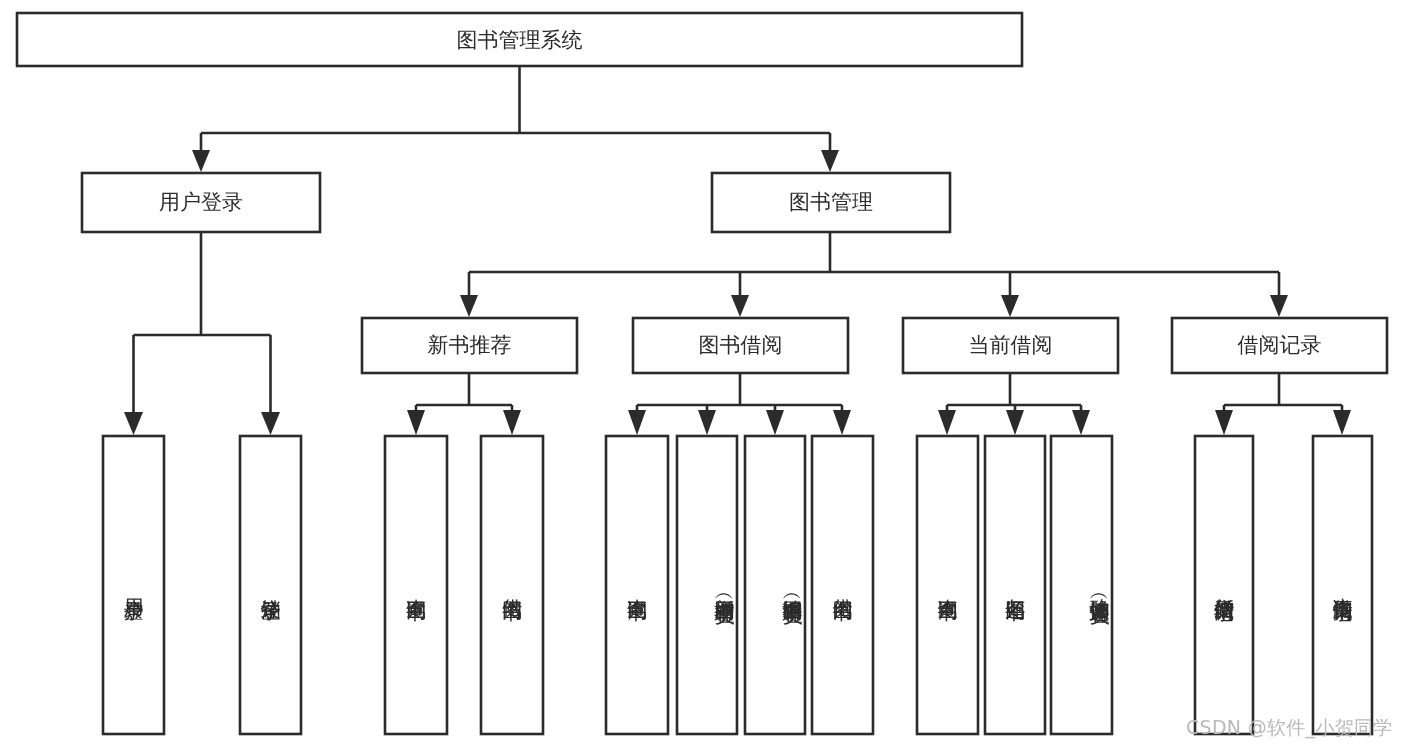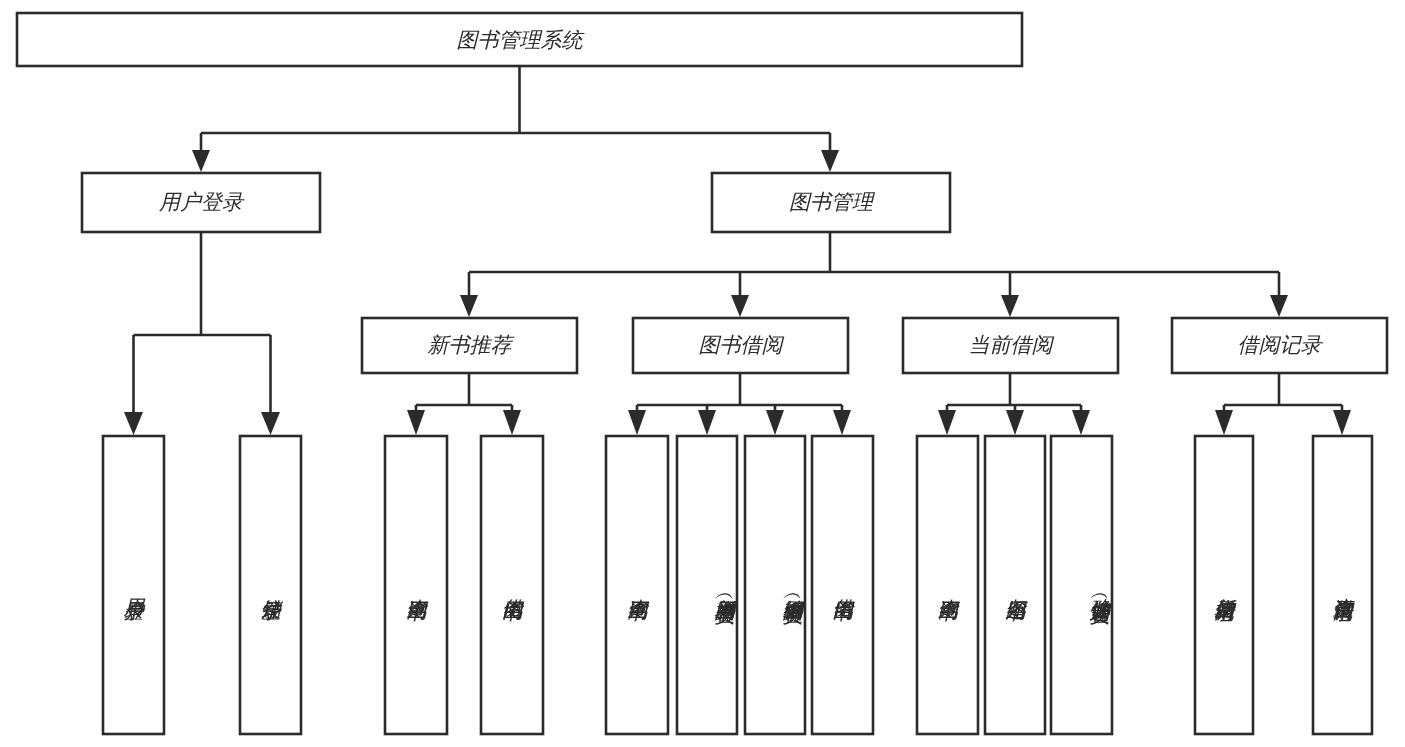--- a/index.html
+++ b/index.html
@@ -11,21 +11,20 @@
     width: 1405px;
     height: 747px;
     font-family: "DejaVu Sans", "Liberation Sans", sans-serif;
     overflow: hidden;
   }
   #diagram-root {
     position: relative;
     width: 1405px;
     height: 747px;
     background: #ffffff;
-    font-style: italic;
   }
   svg.diagram-svg {
     position: absolute;
     top: 0;
     left: 0;
     width: 1405px;
     height: 747px;
     display: block;
   }
   .node-box {
@@ -206,14 +205,15 @@
   <div class="vlabel center" style="left:917px;  top:436px; width:61px; height:298px;">查询图书</div>
 
   <div class="vlabel center" style="left:985px;  top:436px; width:60px; height:298px;">归还图书</div>
 
   <div class="vlabel top" style="left:1051px; top:436px; width:61px; height:298px;">确认归还（管理员）</div>
 
   <div class="vlabel center" style="left:1195px; top:436px; width:58px; height:298px;">新增借阅记录</div>
 
   <div class="vlabel center" style="left:1313px; top:436px; width:59px; height:298px;">查询借阅记录</div>
 
+  <div class="watermark">CSDN @软件_小贺同学</div>
 
 </div>
 
 </body></html>

